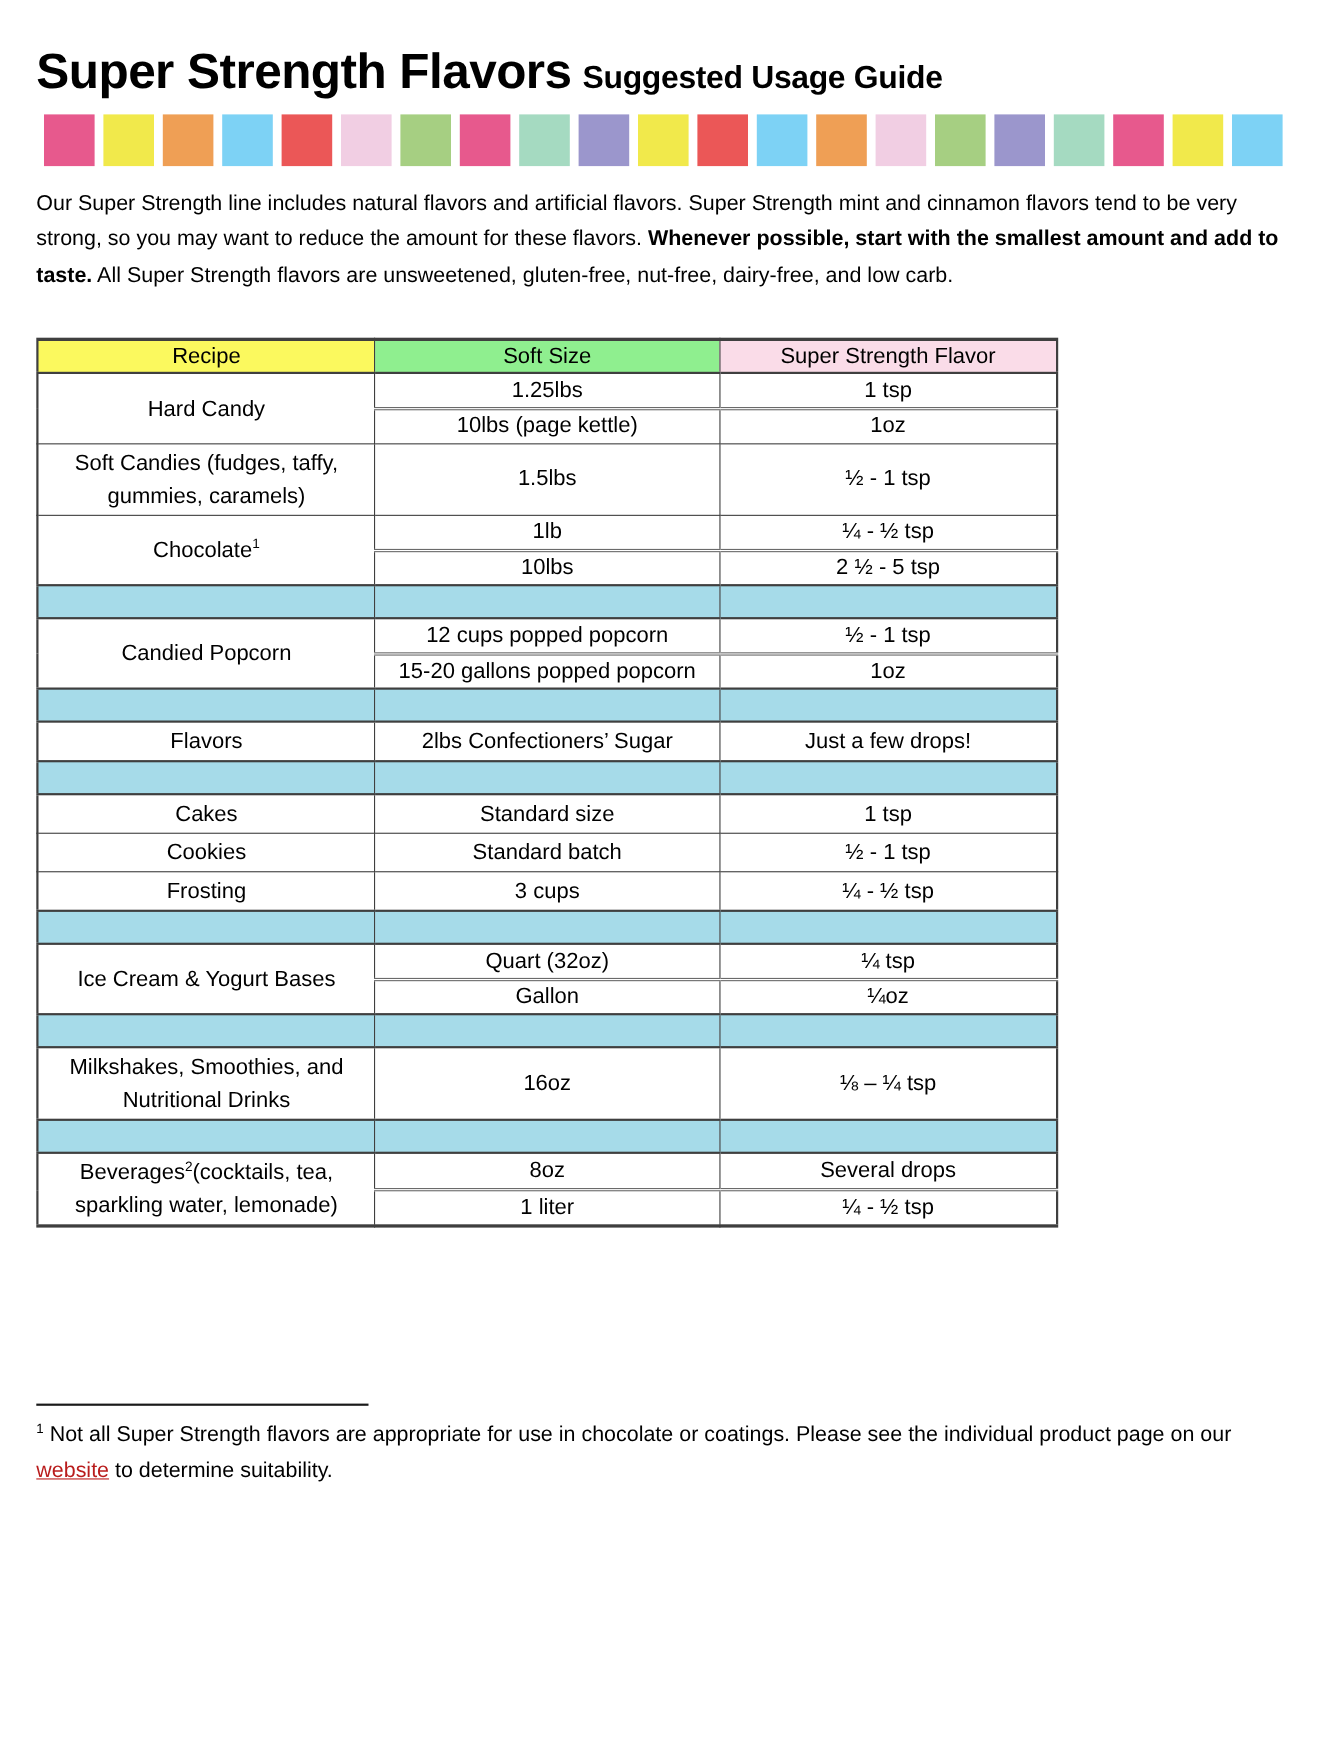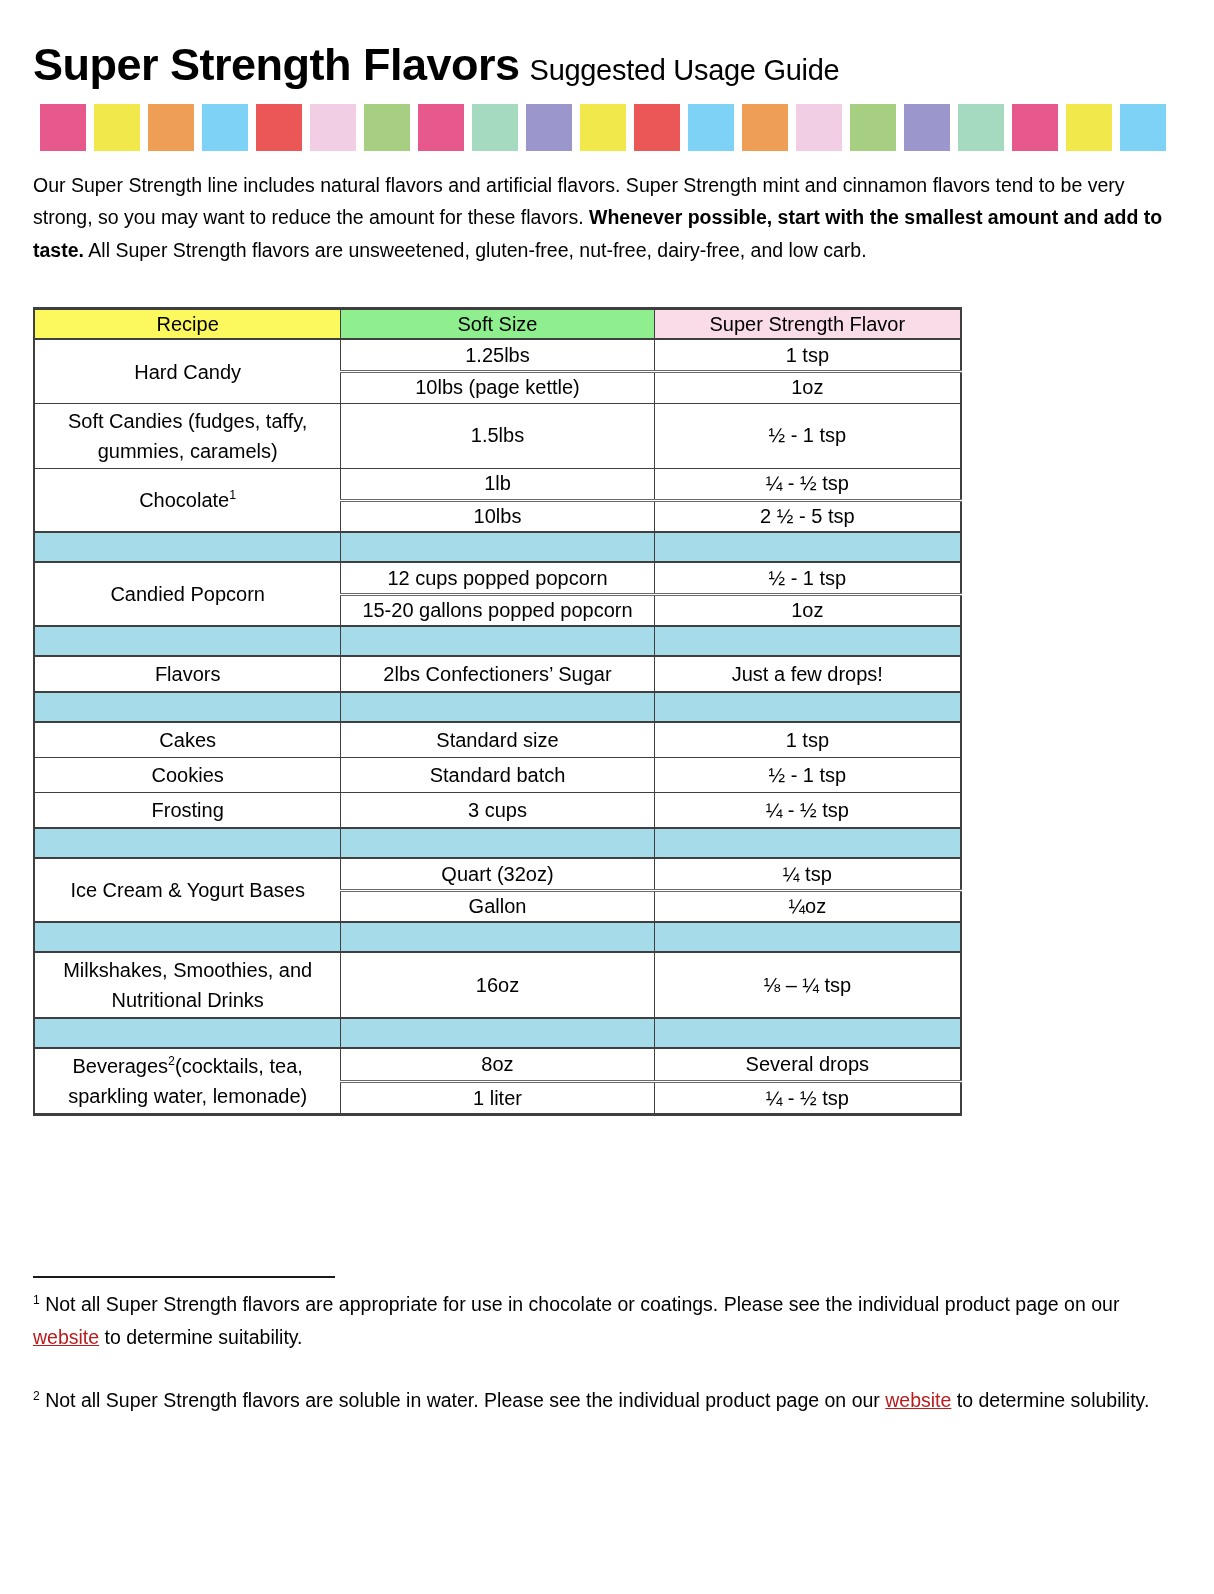--- a/index.html
+++ b/index.html
@@ -12,21 +12,21 @@
     overflow: hidden;
   }
   .page { padding: 40px 49px 0 33px; }
 
   
   .title { margin: 0 0 14px 0; line-height: 1.1; white-space: nowrap; }
   .title-main {
     font-size: 45px; font-weight: 600; letter-spacing: -0.5px;
   }
   .title-sub {
-    font-size: 29px; font-weight: 400; margin-left: 10px; letter-spacing: -0.3px;
+    font-size: 29px; font-weight: 700; margin-left: 10px; letter-spacing: -0.3px;
   }
 
   
   .stripe {
     display: flex; gap: 8px; margin: 6px 0 18px 7px;
   }
   .swatch { width: 46px; height: 47px; flex: 0 0 auto; }
 
   
   .intro {
@@ -225,15 +225,14 @@
           <td class="sub">1 liter</td>
           <td class="sub">¼ - ½ tsp</td>
         </tr>
       </tbody>
   </table>
 
   <hr class="footnote-rule">
 
   <p class="footnote"><sup>1</sup><span> Not all Super Strength flavors are appropriate for use in chocolate or coatings. Please see the individual product page on our </span><a class="link" href="#">website</a><span> to determine suitability.</span></p>
 
-  <p class="footnote"><sup>2</sup><span> Not all Super Strength flavors are soluble in water. Please see the individual product page on our </span><a class="link" href="#">website</a><span> to determine solubility.</span></p>
 
 </div>
 
 </body></html>

